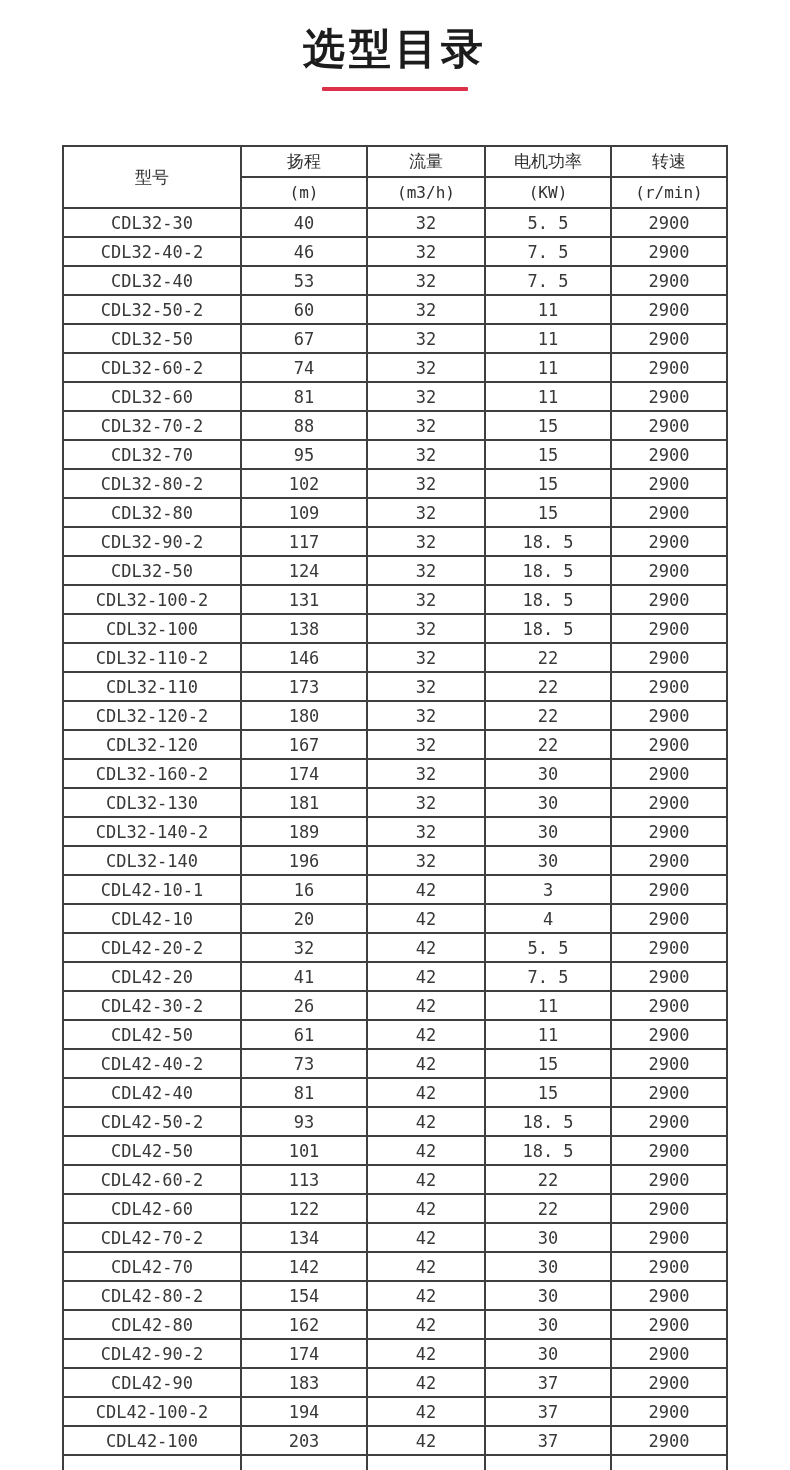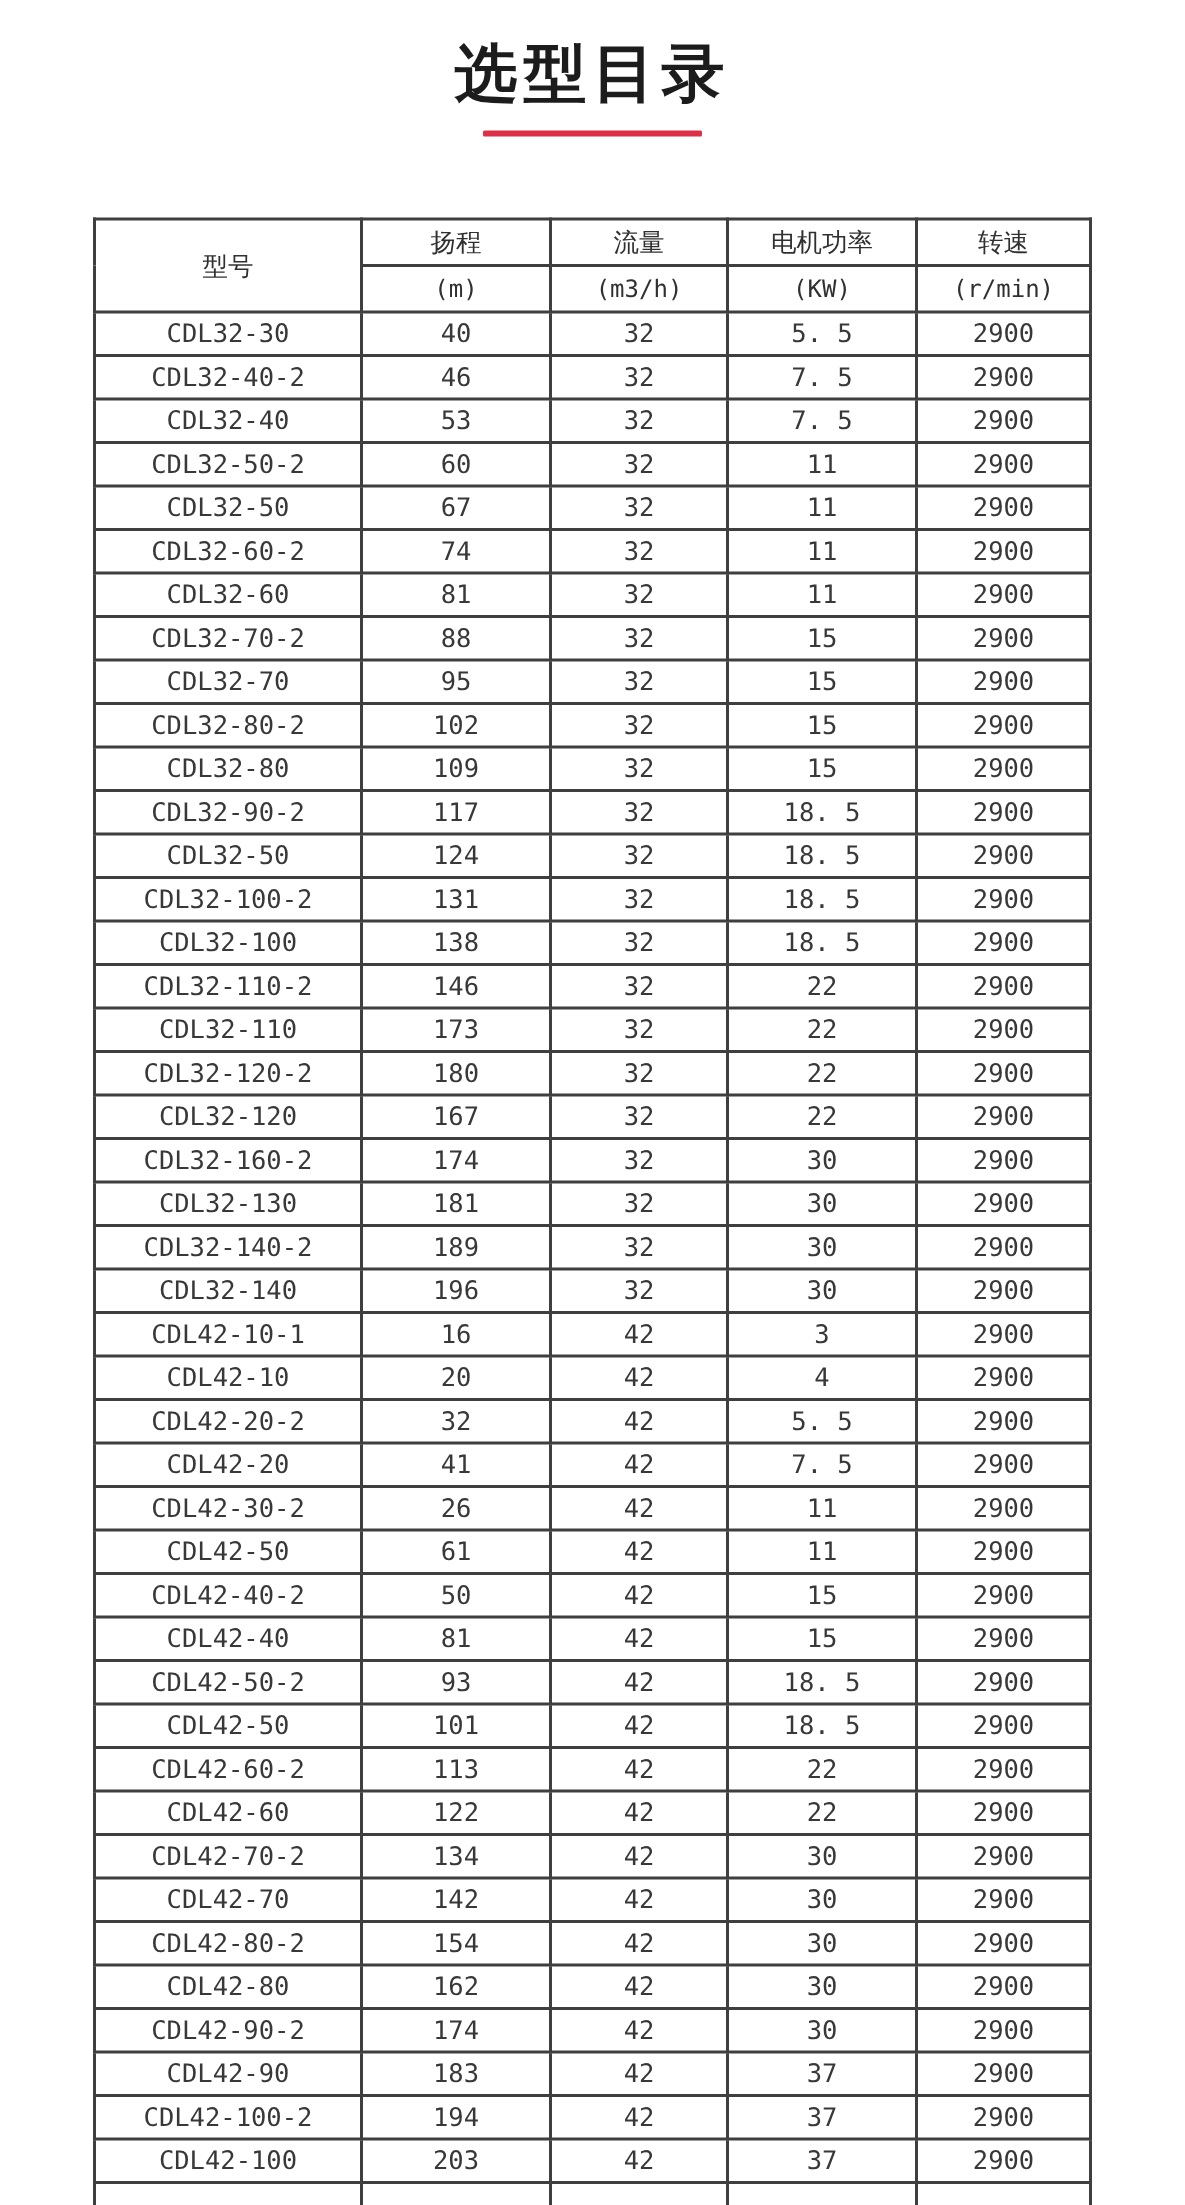--- a/index.html
+++ b/index.html
@@ -297,21 +297,21 @@
         </tr>
         <tr>
           <td>CDL42-50</td>
           <td>61</td>
           <td>42</td>
           <td>11</td>
           <td>2900</td>
         </tr>
         <tr>
           <td>CDL42-40-2</td>
-          <td>50</td>
+          <td>73</td>
           <td>42</td>
           <td>15</td>
           <td>2900</td>
         </tr>
         <tr>
           <td>CDL42-40</td>
           <td>81</td>
           <td>42</td>
           <td>15</td>
           <td>2900</td>

